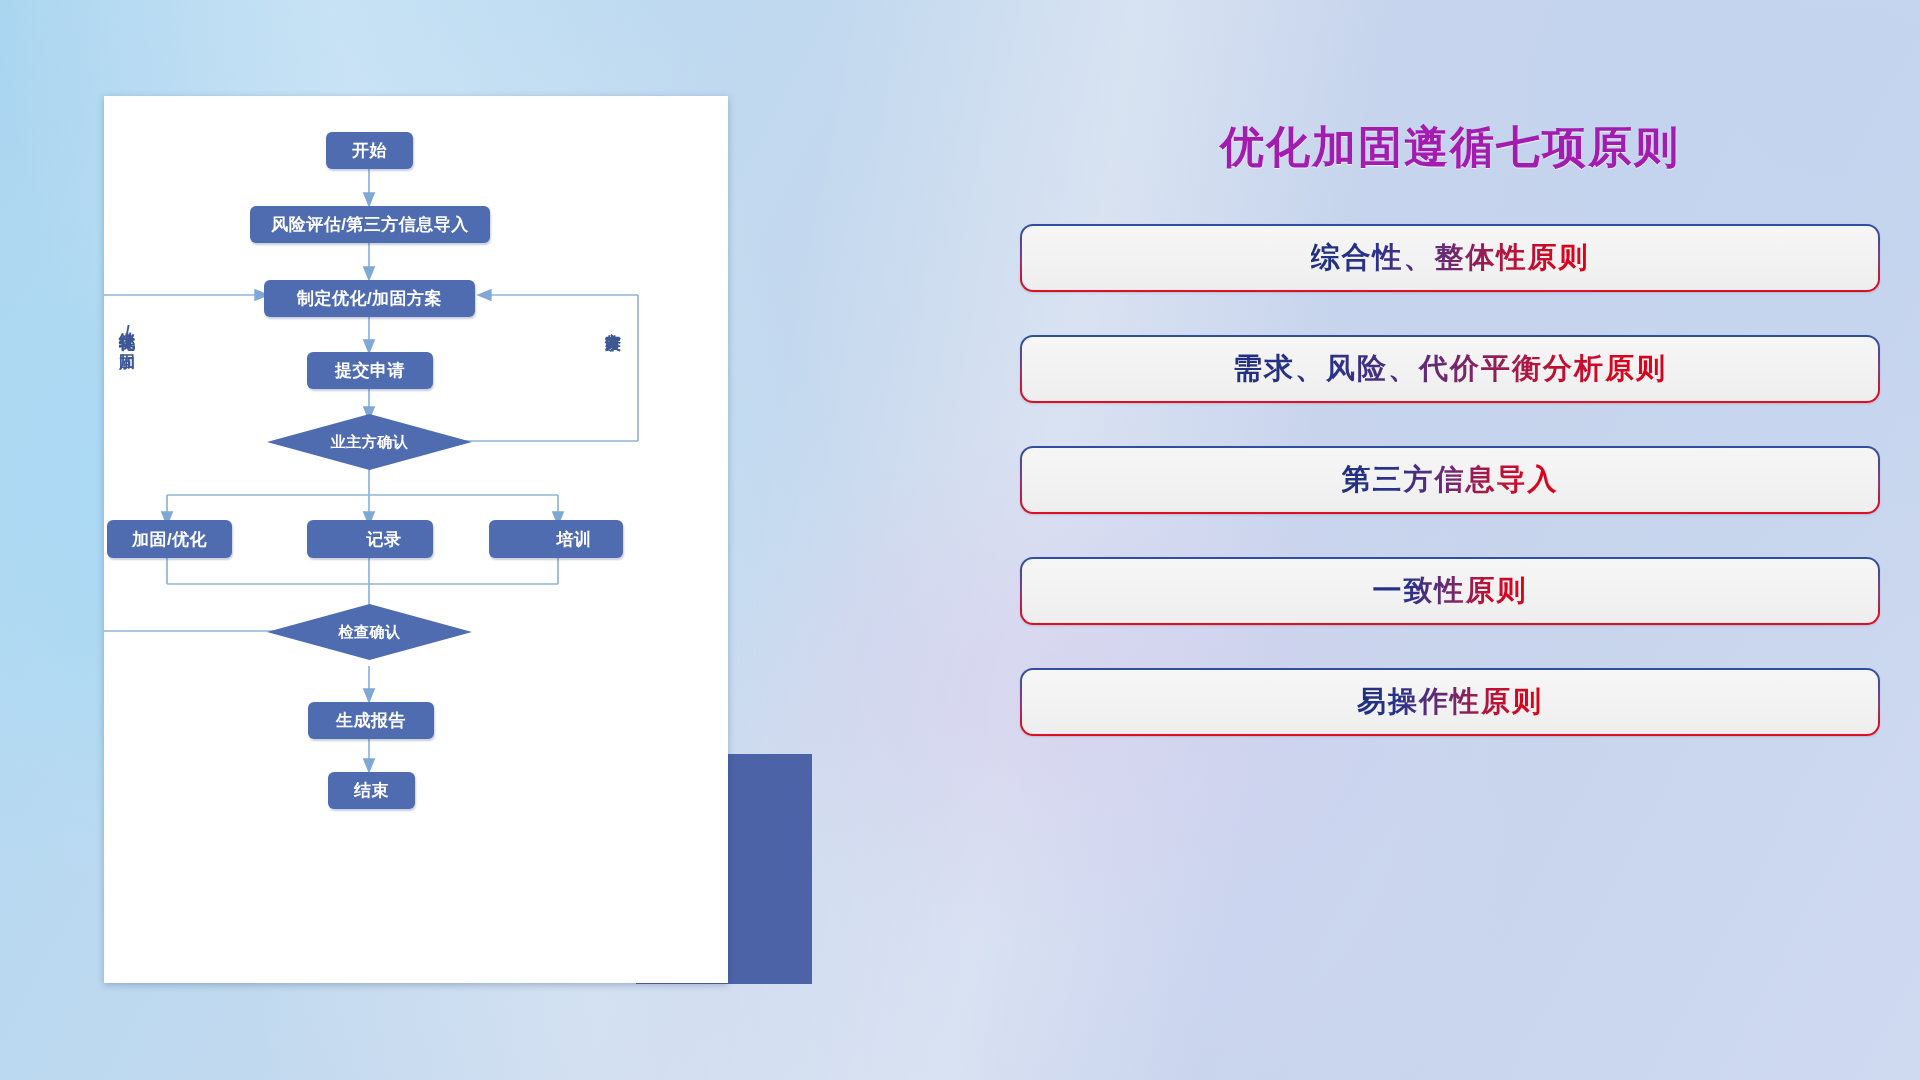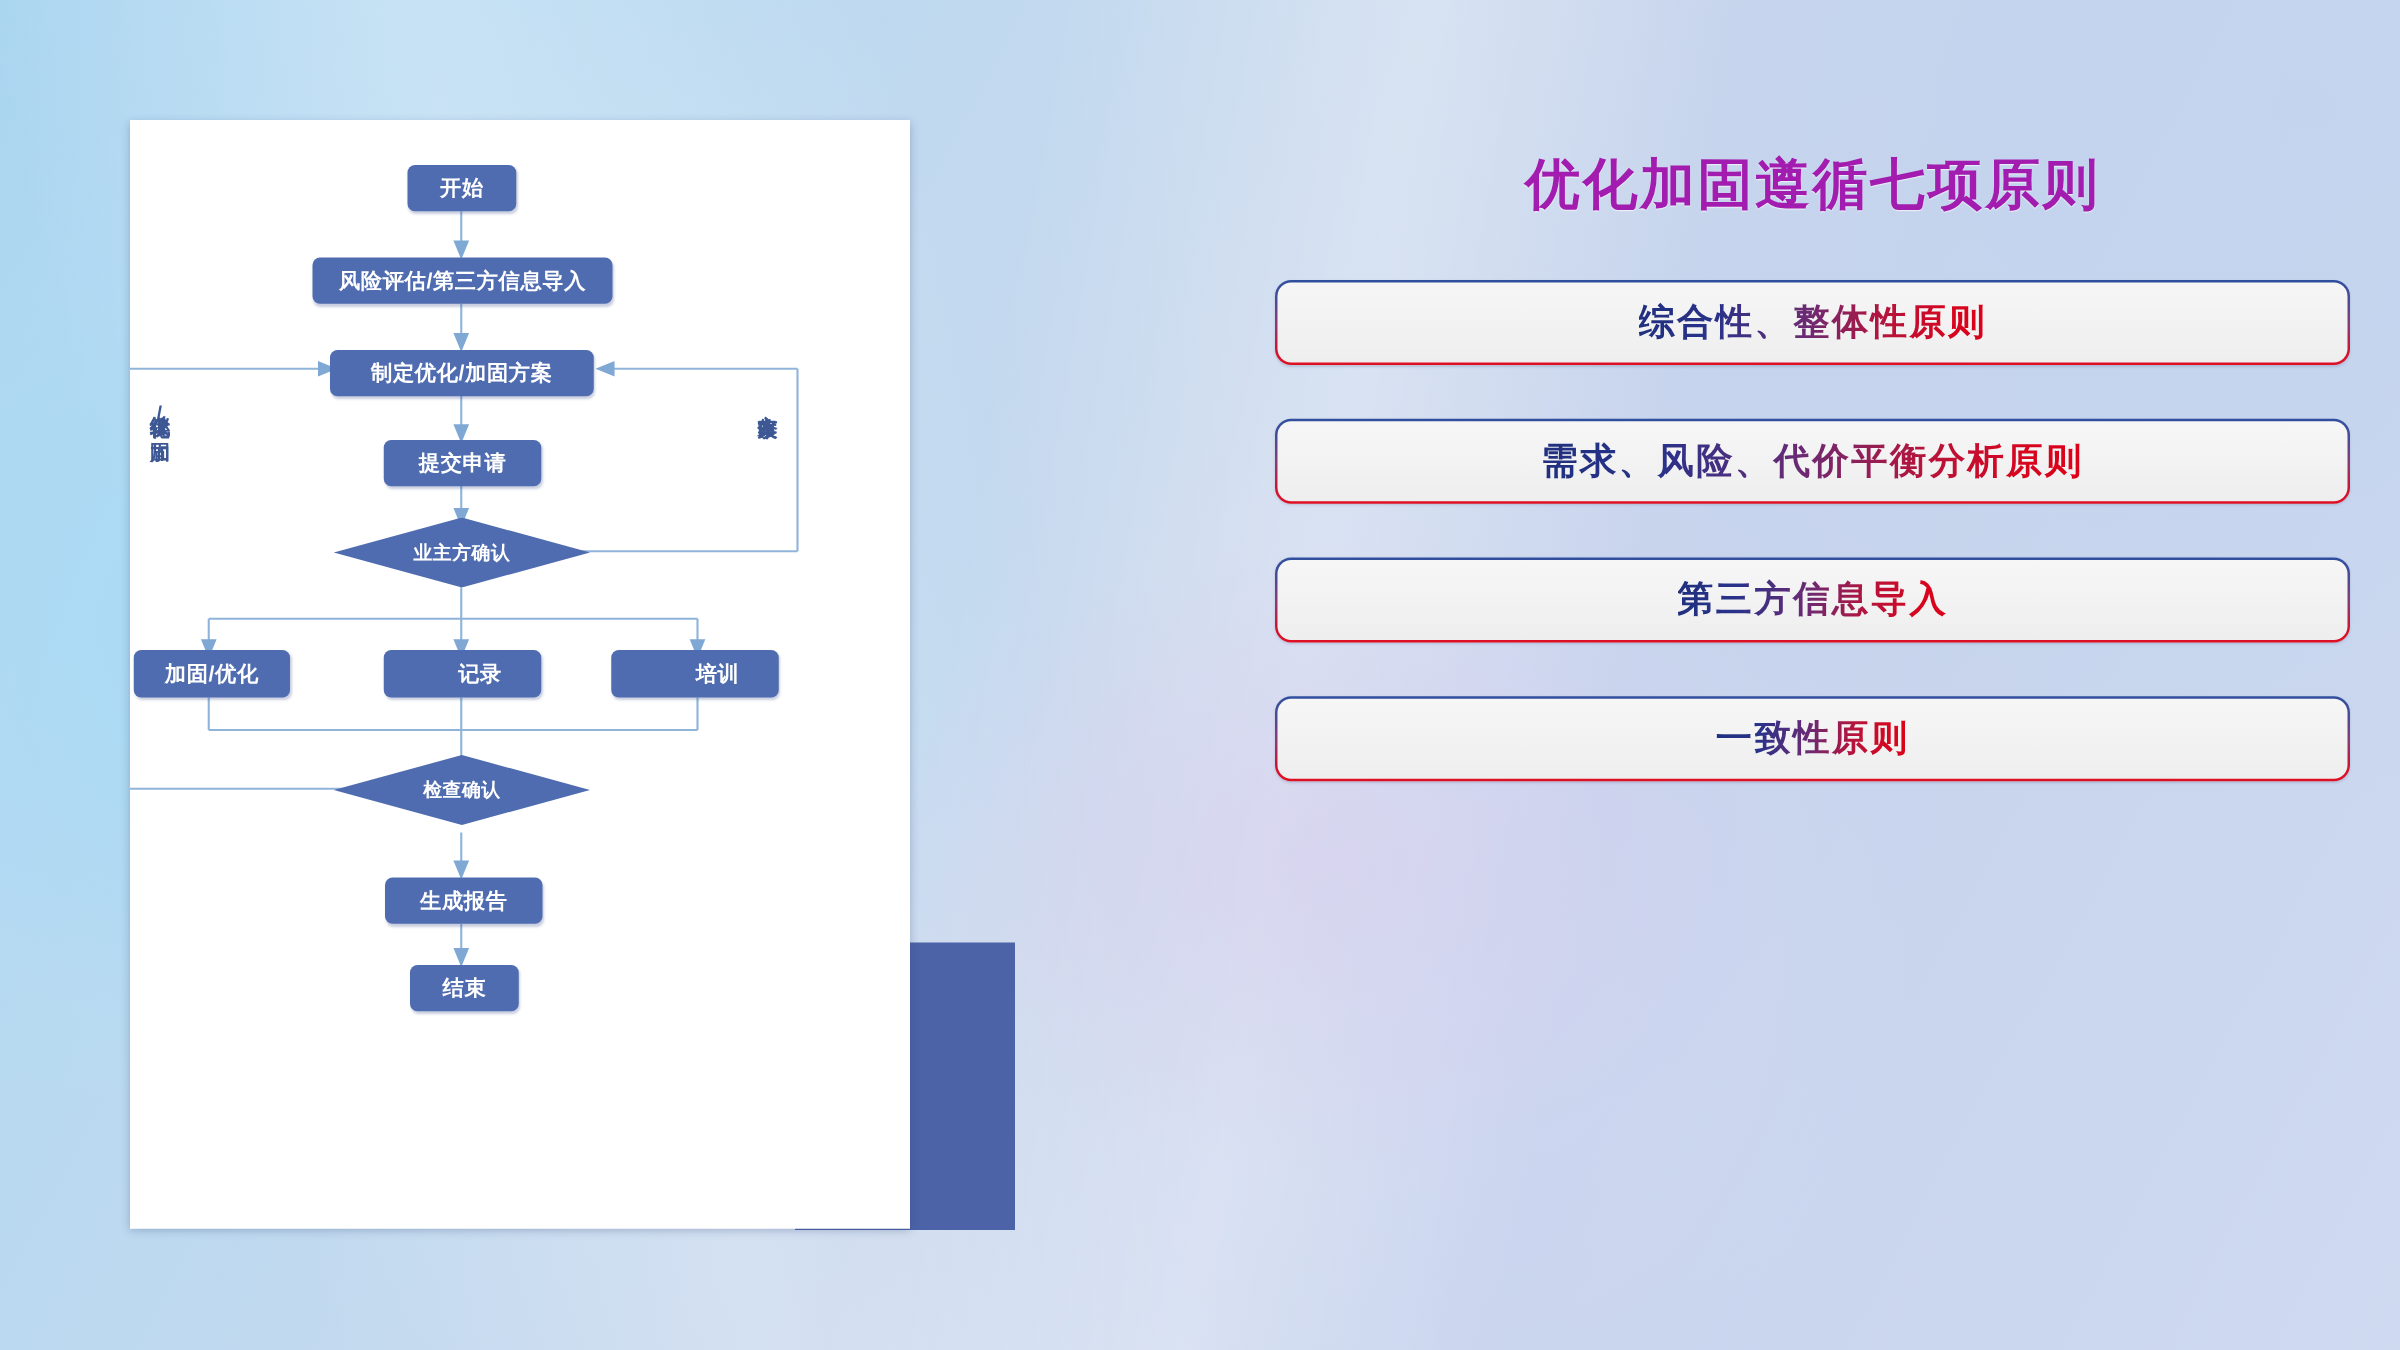--- a/index.html
+++ b/index.html
@@ -256,15 +256,20 @@
     </div>
 
 
     <div class="principle">
       <div class="principle-inner">
         <span class="principle-text">一致性原则</span>
       </div>
     </div>
 
 
+    <div class="principle">
+      <div class="principle-inner">
+        <span class="principle-text">易操作性原则</span>
+      </div>
+    </div>
 
   </div>
 </div>
 
 </body></html>

